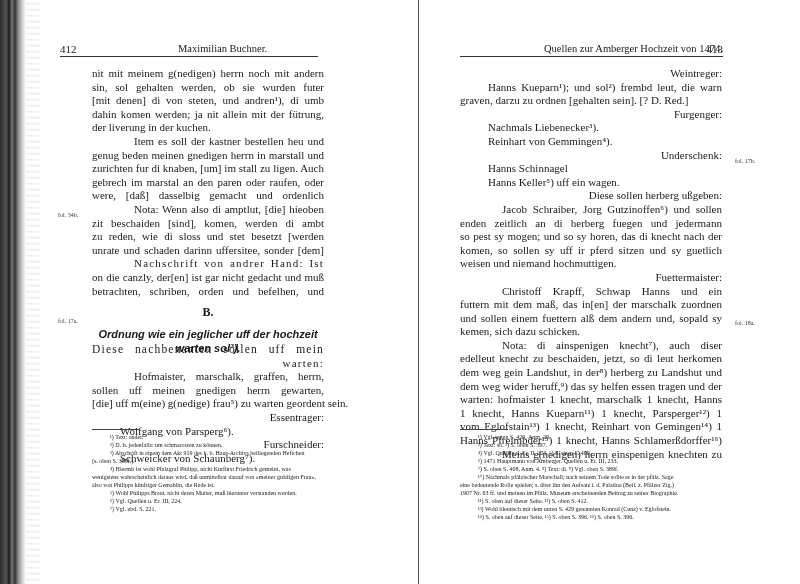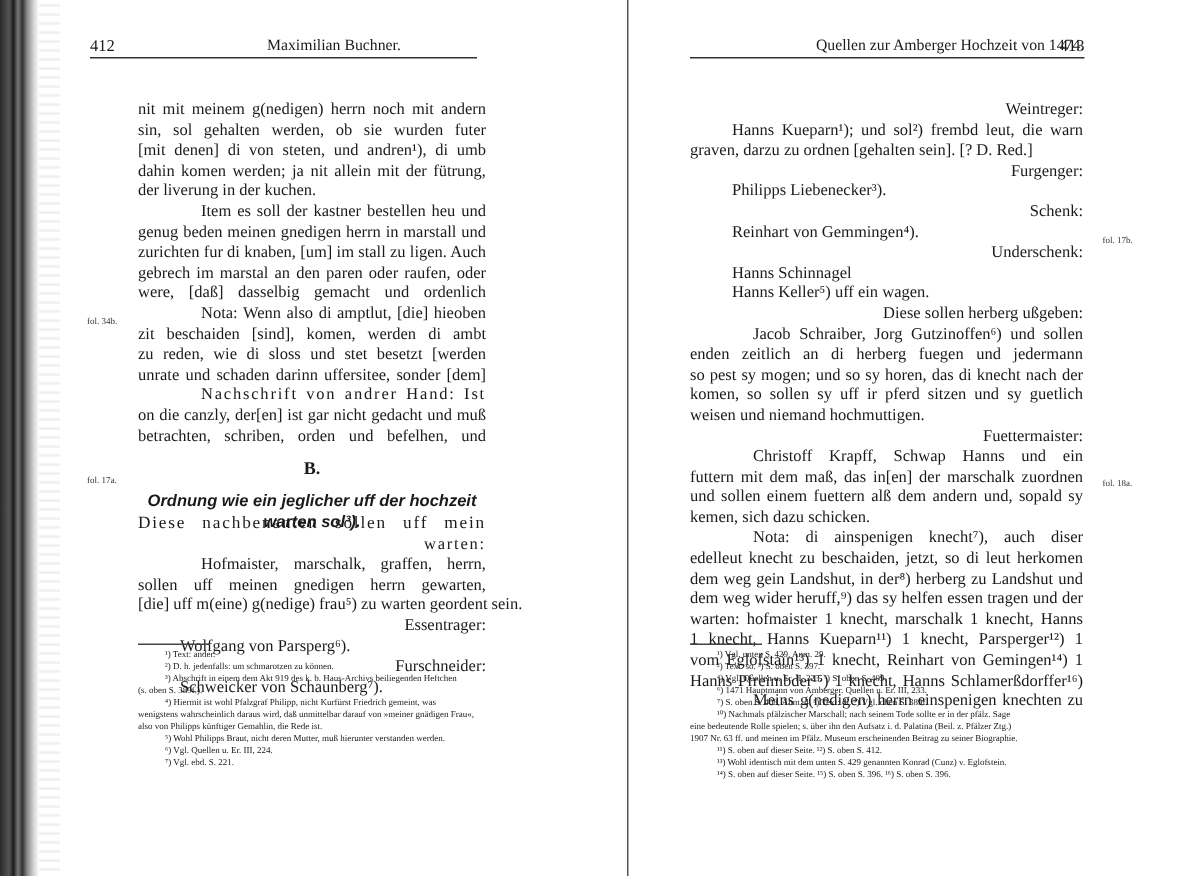--- a/index.html
+++ b/index.html
@@ -6,21 +6,21 @@
   body { width:800px; height:584px; background:#ffffff; position:relative; overflow:hidden;
          font-family:"Liberation Serif", "DejaVu Serif", serif; color:#1a1a1a; }
   .binding { position:absolute; left:0; top:0; width:26px; height:584px;
              background:linear-gradient(90deg,#2a2a2a 0,#555 6px,#1d1d1d 9px,#777 12px,#333 15px,#888 18px,#ccc 22px,#fff 26px); }
   .binding2 { position:absolute; left:26px; top:0; width:14px; height:584px;
              background:repeating-linear-gradient(0deg,#fff 0,#fff 3px,#e4e4e4 4px,#fff 6px); opacity:.7; }
   .fold { position:absolute; left:418px; top:0; width:1px; height:584px; background:#555; }
   .page { position:absolute; top:0; height:584px; }
   .page.left { left:60px; width:350px; }
   .page.right { left:440px; width:350px; }
-  .header { position:absolute; top:25px; height:13px; font-size:11px; border-bottom:1px solid #333; }
+  .header { position:absolute; top:43px; height:13px; font-size:11px; border-bottom:1px solid #333; }
   .left .header { left:0; width:258px; }
   .right .header { left:20px; width:263px; }
   .header .pno { position:absolute; top:0; font-size:11px; }
   .header .title { position:absolute; top:0; font-size:10.5px; white-space:nowrap;margin-left:28px; }
   .body { position:absolute; font-size:11px; line-height:13.6px; text-align:justify; }
   .left .body { left:32px; top:67px; width:232px; }
   .right .body { left:20px; top:67px; width:262px; }
   .line { white-space:nowrap; height:13.6px; }
   .justify { text-align:justify; text-align-last:justify; white-space:normal; height:13.6px; overflow:hidden; }
   .indent { padding-left:42px; }
@@ -107,22 +107,21 @@
   </div>
 
   <span class="margin-note" style="left:295px;top:158px;">fol. 17b.</span>
   <span class="margin-note" style="left:295px;top:320px;">fol. 18a.</span>
 
   <div class="body">
     <div class="line center">Weintreger:</div>
     <div class="justify indent2">Hanns Kueparn¹); und sol²) frembd leut, die warn ein</div>
     <div class="line">graven, darzu zu ordnen [gehalten sein]. [? D. Red.]</div>
     <div class="line center">Furgenger:</div>
-    <div class="line indent2">Philipps Liebenecker³).</div>
-    <div class="line center">Schenk:</div>
+    <div class="line indent2">Nachmals Liebenecker³).</div>
     <div class="line indent2">Reinhart von Gemmingen⁴).</div>
     <div class="line center">Underschenk:</div>
     <div class="line indent2">Hanns Schinnagel</div>
     <div class="line indent2">Hanns Keller⁵) uff ein wagen.</div>
     <div class="line center">Diese sollen herberg ußgeben:</div>
     <div class="justify indent">Jacob Schraiber, Jorg Gutzinoffen⁶) und sollen sich an allen</div>
     <div class="justify">enden zeitlich an di herberg fuegen und jedermann versehen,</div>
     <div class="justify">so pest sy mogen; und so sy horen, das di knecht nach der stallung</div>
     <div class="justify">komen, so sollen sy uff ir pferd sitzen und sy guetlich under-</div>
     <div class="line">weisen und niemand hochmuttigen.</div>

